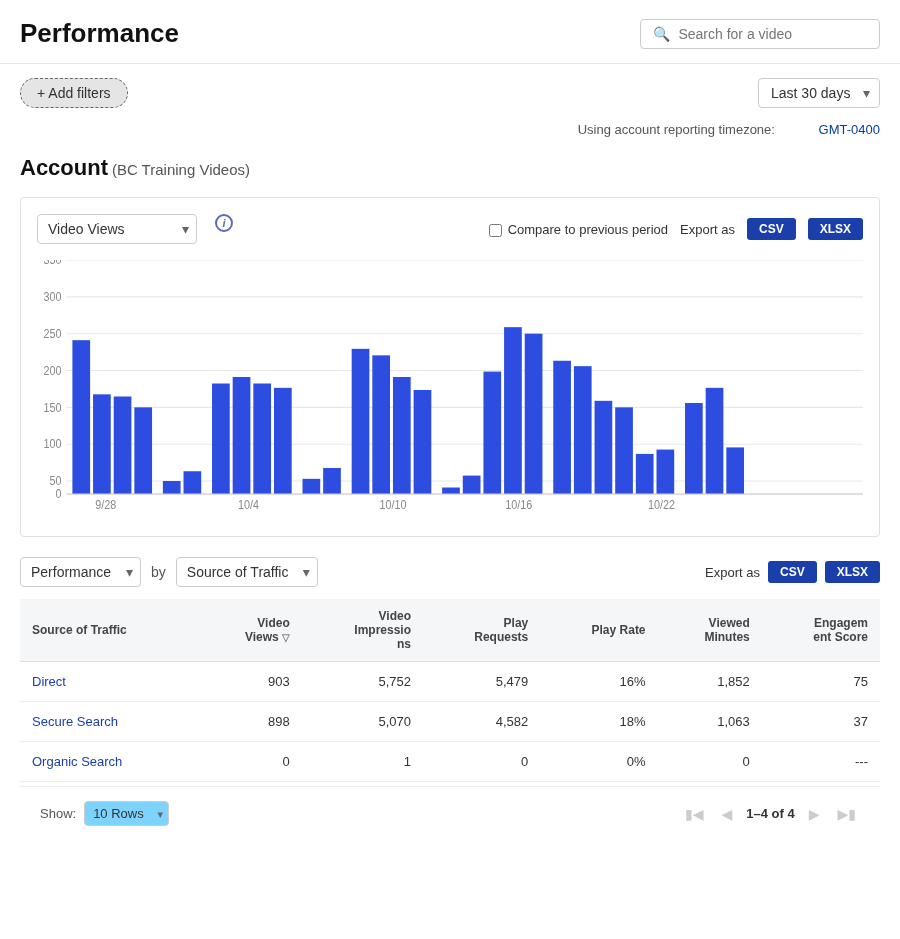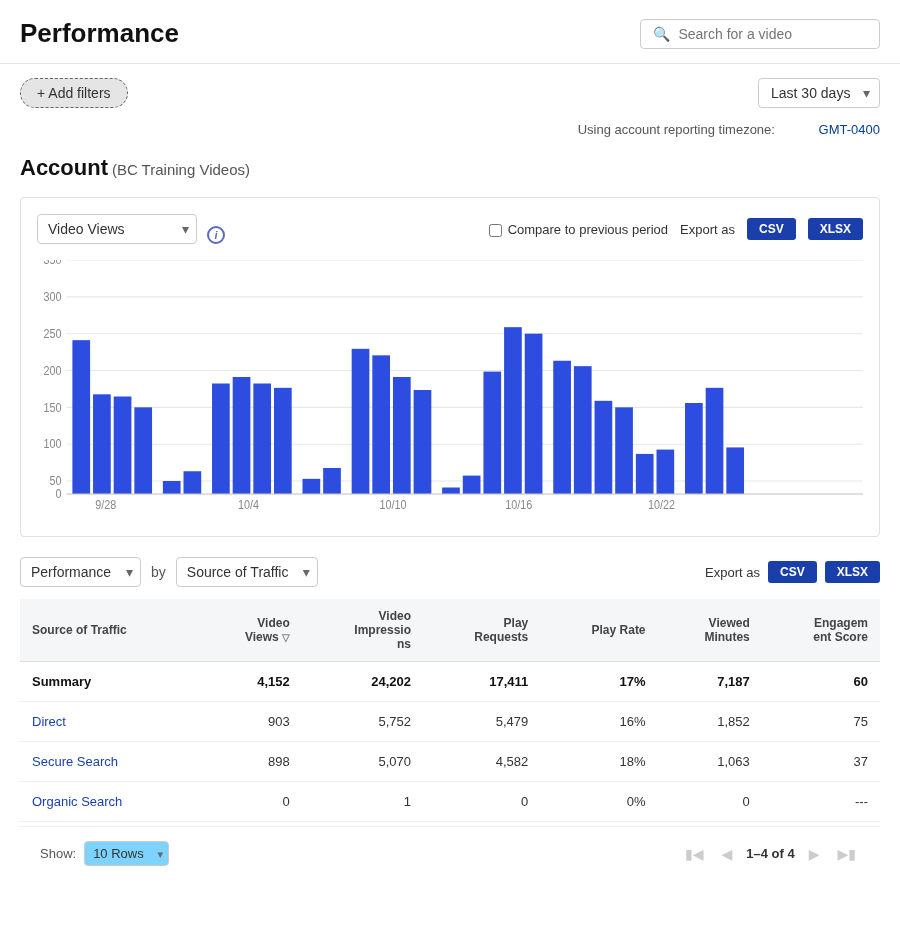--- a/index.html
+++ b/index.html
@@ -19,21 +19,21 @@
 
     .timezone-row { text-align: right; padding: 0 20px 10px; font-size: 13px; color: #555; }
     .timezone-link { color: #003f9c; text-decoration: none; margin-left: 40px; }
 
     .account-section { padding: 8px 20px 16px; }
     .account-title { font-size: 22px; font-weight: 700; color: #111; }
     .account-subtitle { font-size: 15px; font-weight: 400; color: #555; }
 
     .chart-container { margin: 0 20px; border: 1px solid #e0e0e0; border-radius: 4px; padding: 16px; }
     .chart-toolbar { display: flex; align-items: center; justify-content: space-between; margin-bottom: 16px; }
-    .chart-toolbar-left { display: flex; align-items: flex-end; gap: 10px; }
+    .chart-toolbar-left { display: flex; align-items: flex-start; gap: 18px; }
     .metric-select-wrapper { position: relative; display: inline-block; }
     .metric-select { border: 1px solid #ccc; border-radius: 4px; padding: 6px 28px 6px 10px; font-size: 14px; color: #333; background: #fff; cursor: pointer; appearance: none; }
     .metric-select-wrapper::after { content: '▾'; position: absolute; right: 8px; top: 50%; transform: translateY(-50%); pointer-events: none; color: #666; }
     .info-icon { width: 18px; height: 18px; border: 2px solid #5b6abf; border-radius: 50%; display: flex; align-items: center; justify-content: center; font-size: 11px; color: #5b6abf; cursor: pointer; font-style: italic; font-weight: bold; }
     .chart-toolbar-right { display: flex; align-items: center; gap: 12px; }
     .compare-checkbox { display: flex; align-items: flex-end; gap: 6px; font-size: 13px; color: #333; }
     .compare-checkbox input { cursor: pointer; }
     .export-label { font-size: 13px; color: #333; }
     .export-btn { padding: 4px 12px; font-size: 12px; font-weight: 600; border: none; border-radius: 3px; cursor: pointer; }
     .export-csv { background: #1a3faa; color: #fff; }
@@ -231,29 +231,20 @@
         <th>Source of Traffic</th>
         <th>Video<br>Views <span class="sort-icon">▽</span></th>
         <th>Video<br>Impressio<br>ns</th>
         <th>Play<br>Requests</th>
         <th>Play Rate</th>
         <th>Viewed<br>Minutes</th>
         <th>Engagem<br>ent Score</th>
       </tr>
     </thead>
     <tbody>
-      <tr class="summary">
-        <td>Summary</td>
-        <td>4,152</td>
-        <td>24,202</td>
-        <td>17,411</td>
-        <td>17%</td>
-        <td>7,187</td>
-        <td>60</td>
-      </tr>
       <tr>
         <td><a class="row-link">Direct</a></td>
         <td>903</td>
         <td>5,752</td>
         <td>5,479</td>
         <td>16%</td>
         <td>1,852</td>
         <td>75</td>
       </tr>
       <tr>

